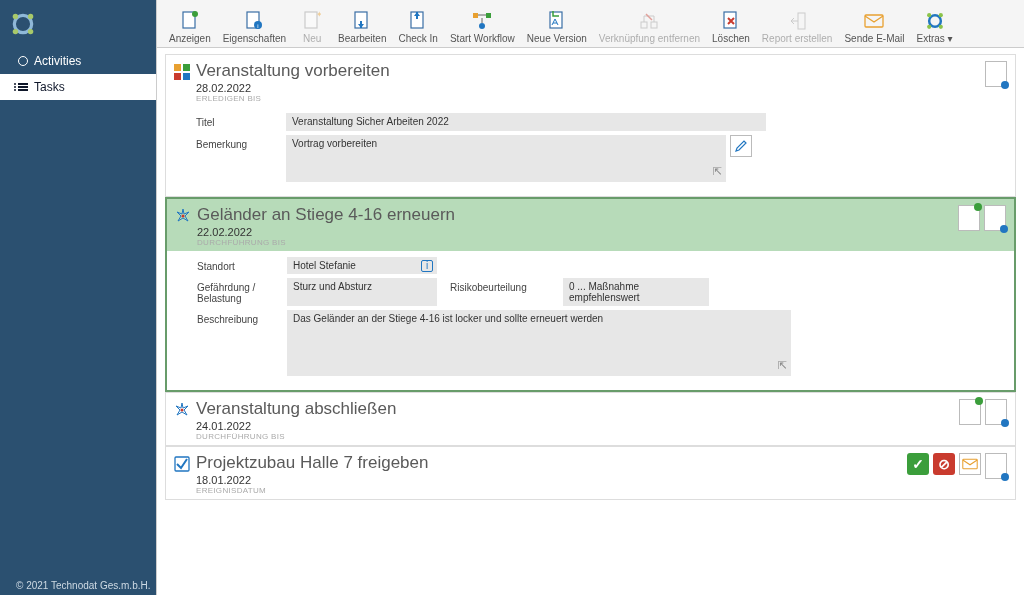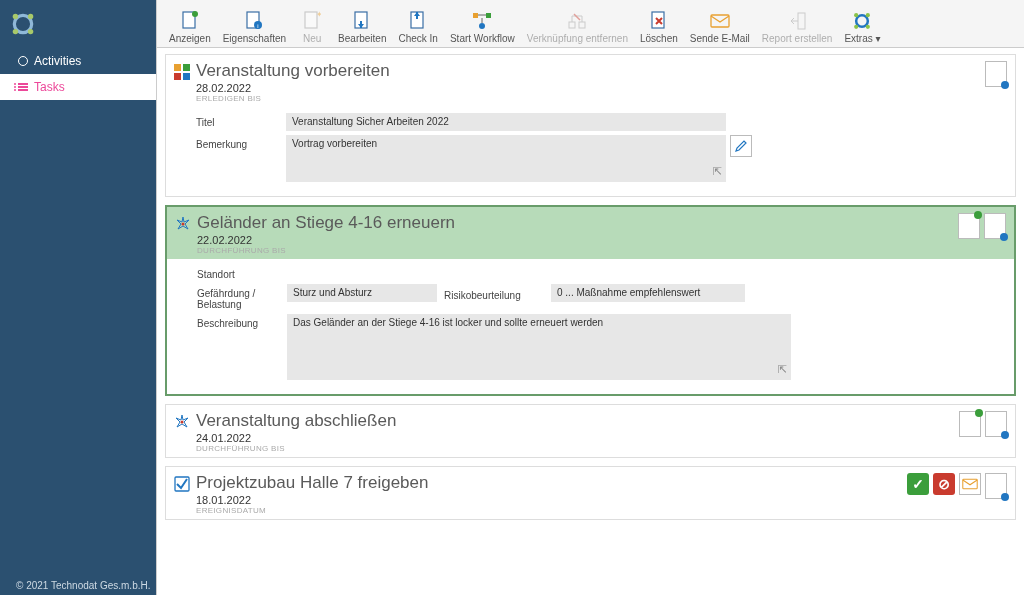--- a/index.html
+++ b/index.html
@@ -2,33 +2,33 @@
 <html><head>
 <meta charset="utf-8">
 <style>
   * { box-sizing: border-box; margin: 0; padding: 0; }
   body { font-family: Arial, sans-serif; font-size: 11px; color: #333; background: #fff; width: 1024px; height: 595px; overflow: hidden; }
   .app { display: flex; width: 100%; height: 100%; }
   .sidebar { width: 156px; background: #2b5070; color: #fff; display: flex; flex-direction: column; position: relative; }
   .logo-area { height: 48px; display: flex; align-items: center; padding-left: 10px; }
   .logo { width: 26px; height: 26px; }
   .nav-item { padding: 6px 10px 6px 18px; display: flex; align-items: center; gap: 6px; cursor: pointer; font-size: 12px; }
-  .nav-item.active { background: #fff; color: #ec4899; }
+  .nav-item.active { background: #fff; color: #0f172a; }
   .nav-bullet { width: 10px; height: 10px; border: 1.5px solid currentColor; border-radius: 50%; display: inline-block; }
   .nav-list-icon { display: inline-flex; flex-direction: column; gap: 1.5px; }
   .nav-list-icon span { width: 10px; height: 1.5px; background: currentColor; display: block; position: relative; }
   .nav-list-icon span::before { content: ""; position: absolute; left: -4px; width: 2px; height: 2px; background: currentColor; border-radius: 50%; top: -0.3px;}
   .footer { position: absolute; bottom: 4px; left: 16px; font-size: 10px; color: #cdd9e3; }
   .main { flex: 1; display: flex; flex-direction: column; border-left: 1px solid #ccc; }
   .toolbar { height: 48px; background: #f5f5f5; border-bottom: 1px solid #ccc; display: flex; align-items: flex-end; padding: 0 6px; }
   .tb-btn { display: flex; flex-direction: column; align-items: center; justify-content: flex-end; padding: 3px 6px 3px 6px; cursor: pointer; font-size: 10px; color: #555; min-width: 40px; }
   .tb-btn.disabled { opacity: 0.45; cursor: default; }
   .tb-icon { width: 20px; height: 20px; margin-bottom: 2px; display: flex; align-items: center; justify-content: center; }
   .content { flex: 1; overflow-y: auto; padding: 6px 8px; }
-  .task-card { border: 1px solid #ddd; margin-bottom: 8px; background: #fff; }
+  .task-card { border: 1px solid #ddd; margin-bottom: 0; background: #fff; }
   .task-card.selected { border: 2px solid #689c6a; }
   .task-header { display: flex; align-items: flex-start; padding: 6px 8px 4px 8px; position: relative; }
   .task-card.selected .task-header { background: #b7dbb9; }
   .task-type-icon { width: 16px; height: 16px; margin-right: 6px; margin-top: 3px; flex-shrink: 0; }
   .task-title-block { flex: 1; }
   .task-title { font-size: 17px; color: #5a5a5a; }
   .task-date { font-size: 11px; color: #333; margin-top: 1px; }
   .task-date-label { font-size: 8px; color: #aaa; letter-spacing: 0.3px; }
   .task-actions { display: flex; gap: 4px; align-items: flex-start; }
   .action-box { width: 22px; height: 26px; border: 1px solid #bbb; background: #fff; display: flex; align-items: flex-end; justify-content: flex-end; padding: 1px; cursor: pointer; position: relative; }
@@ -38,27 +38,27 @@
   .action-square { width: 22px; height: 22px; border-radius: 3px; display: flex; align-items: center; justify-content: center; cursor: pointer; }
   .sq-green { background: #3b9e3b; }
   .sq-red { background: #c93b2e; }
   .check-white { color: #fff; font-size: 14px; font-weight: bold; }
   .task-body { padding: 6px 10px 10px 30px; }
   .form-row { display: flex; align-items: flex-start; margin-bottom: 4px; }
   .form-label { width: 90px; font-size: 10px; color: #444; padding-top: 4px; flex-shrink: 0;}
   .form-field { background: #e7e7e7; padding: 3px 6px; font-size: 10px; color: #333; position: relative; min-height: 18px; }
   .remark-area { width: 440px; height: 47px; }
   .desc-area { width: 504px; height: 66px; }
-  .field-wide { width: 440px; }
+  .field-wide { width: 480px; }
   .edit-btn { width: 22px; height: 22px; border: 1px solid #bbb; display:flex; align-items:center; justify-content:center; margin-left:4px; cursor:pointer; background:#fff;}
   .popout { position: absolute; right: 4px; bottom: 4px; color: #888; font-size: 11px; cursor: pointer;}
   .field-combo { display: flex; align-items: center; }
   .combo-box { width: 150px; background: #e7e7e7; padding: 3px 6px; font-size: 10px; position: relative; }
   .combo-arrow { position: absolute; right: 4px; top: 3px; color: #2176c1; font-size: 10px; width:12px; height:12px; border:1px solid #2176c1; text-align:center; line-height:10px; border-radius:2px;}
-  .inline-fields { display: flex; gap: 7px; align-items: center; }
+  .inline-fields { display: flex; gap: 13px; }
   svg { display: block; }
 </style>
 </head>
 <body>
 
 <div class="app">
   <div class="sidebar">
     <div class="logo-area">
       <svg class="logo" viewBox="0 0 24 24">
         <circle cx="12" cy="12" r="8" fill="none" stroke="#8fb8d8" stroke-width="3"></circle>
@@ -137,57 +137,67 @@
         <div class="tb-icon">
             <svg width="20" height="18" viewBox="0 0 20 18">
               <rect x="1" y="1" width="5" height="5" fill="#e8a030"></rect>
               <rect x="14" y="1" width="5" height="5" fill="#3b9e3b"></rect>
               <circle cx="10" cy="14" r="3" fill="#2176c1"></circle>
               <path d="M6 3 L14 3 M10 6 L10 11" stroke="#666" stroke-width="1"></path>
             </svg>
           </div>
         <span>Start Workflow</span>
       </div>
+      <div class="tb-btn">
+        <div class="tb-icon">
+            <svg width="18" height="20" viewBox="0 0 18 20">
+              <rect x="2" y="1" width="12" height="16" fill="#fff" stroke="#3a6ea5" stroke-width="1.2"></rect>
+              <path d="M4 14 L7 8 L10 14 M5 12 L9 12" stroke="#2176c1" stroke-width="1" fill="none"></path>
+              <path d="M11 5 L5 5 L5 0" stroke="#3b9e3b" stroke-width="1.5" fill="none"></path>
+            </svg>
+          </div>
+        <span>Neue Version</span>
+      </div>
       <div class="tb-btn disabled">
         <div class="tb-icon">
             <svg width="18" height="18" viewBox="0 0 18 18">
               <rect x="1" y="10" width="6" height="6" fill="none" stroke="#999"></rect>
               <rect x="11" y="10" width="6" height="6" fill="none" stroke="#999"></rect>
               <path d="M4 10 L4 4 L14 4 L14 10" stroke="#999" fill="none"></path>
               <line x1="6" y1="2" x2="12" y2="8" stroke="#c93b2e" stroke-width="1.5"></line>
             </svg>
           </div>
         <span>Verknüpfung entfernen</span>
       </div>
       <div class="tb-btn">
         <div class="tb-icon">
             <svg width="18" height="20" viewBox="0 0 18 20">
               <rect x="2" y="1" width="12" height="16" fill="#fff" stroke="#3a6ea5" stroke-width="1.2"></rect>
               <path d="M6 13 L12 7 M6 7 L12 13" stroke="#c93b2e" stroke-width="2"></path>
             </svg>
           </div>
         <span>Löschen</span>
       </div>
+      <div class="tb-btn disabled">
+        <div class="tb-icon">
+            <svg width="18" height="18" viewBox="0 0 18 18">
+              <rect x="10" y="1" width="7" height="16" fill="none" stroke="#999"></rect>
+              <path d="M10 9 L3 9 M6 6 L3 9 L6 12" stroke="#999" fill="none"></path>
+            </svg>
+          </div>
+        <span>Report erstellen</span>
+      </div>
       <div class="tb-btn">
         <div class="tb-icon">
             <svg width="20" height="14" viewBox="0 0 20 14">
               <rect x="1" y="1" width="18" height="12" fill="none" stroke="#e8a030" stroke-width="1.3" rx="1"></rect>
               <path d="M1 2 L10 8 L19 2" fill="none" stroke="#e8a030" stroke-width="1.3"></path>
             </svg>
           </div>
         <span>Sende E-Mail</span>
-      </div>
-      <div class="tb-btn disabled">
-        <div class="tb-icon">
-            <svg width="18" height="18" viewBox="0 0 18 18">
-              <rect x="10" y="1" width="7" height="16" fill="none" stroke="#999"></rect>
-              <path d="M10 9 L3 9 M6 6 L3 9 L6 12" stroke="#999" fill="none"></path>
-            </svg>
-          </div>
-        <span>Report erstellen</span>
       </div>
       <div class="tb-btn">
         <div class="tb-icon">
             <svg width="22" height="22" viewBox="0 0 24 24">
               <circle cx="12" cy="12" r="7" fill="none" stroke="#2176c1" stroke-width="3"></circle>
               <circle cx="5" cy="5" r="2.5" fill="#8bc34a"></circle>
               <circle cx="19" cy="5" r="2.5" fill="#8bc34a"></circle>
               <circle cx="5" cy="19" r="2.5" fill="#8bc34a"></circle>
               <circle cx="19" cy="19" r="2.5" fill="#8bc34a"></circle>
             </svg>
@@ -257,27 +267,33 @@
                 <div class="corner-dot corner-green"></div>
               </div>
             <div class="action-box">
                 <div class="corner-dot corner-blue"></div>
               </div>
           </div>
         </div>
         <div class="task-body">
           <div class="form-row">
             <div class="form-label">Standort</div>
+            <div class="field-combo">
+              <div class="combo-box">
+                <span>Hotel Stefanie</span>
+                <span class="combo-arrow">i</span>
+              </div>
+            </div>
           </div>
           <div class="form-row">
             <div class="form-label">Gefährdung / Belastung</div>
             <div class="inline-fields">
               <div class="form-field" style="width:150px">Sturz und Absturz</div>
               <div class="form-label" style="width:100px; ">Risikobeurteilung</div>
-              <div class="form-field" style="width:194px">0 ... Maßnahme empfehlenswert</div>
+              <div class="form-field" style="width:146px">0 ... Maßnahme empfehlenswert</div>
             </div>
           </div>
           <div class="form-row">
             <div class="form-label">Beschreibung</div>
             <div class="form-field desc-area">
               <span>Das Geländer an der Stiege 4-16 ist locker und sollte erneuert werden</span>
               <span class="popout">⇱</span>
             </div>
           </div>
         </div>

